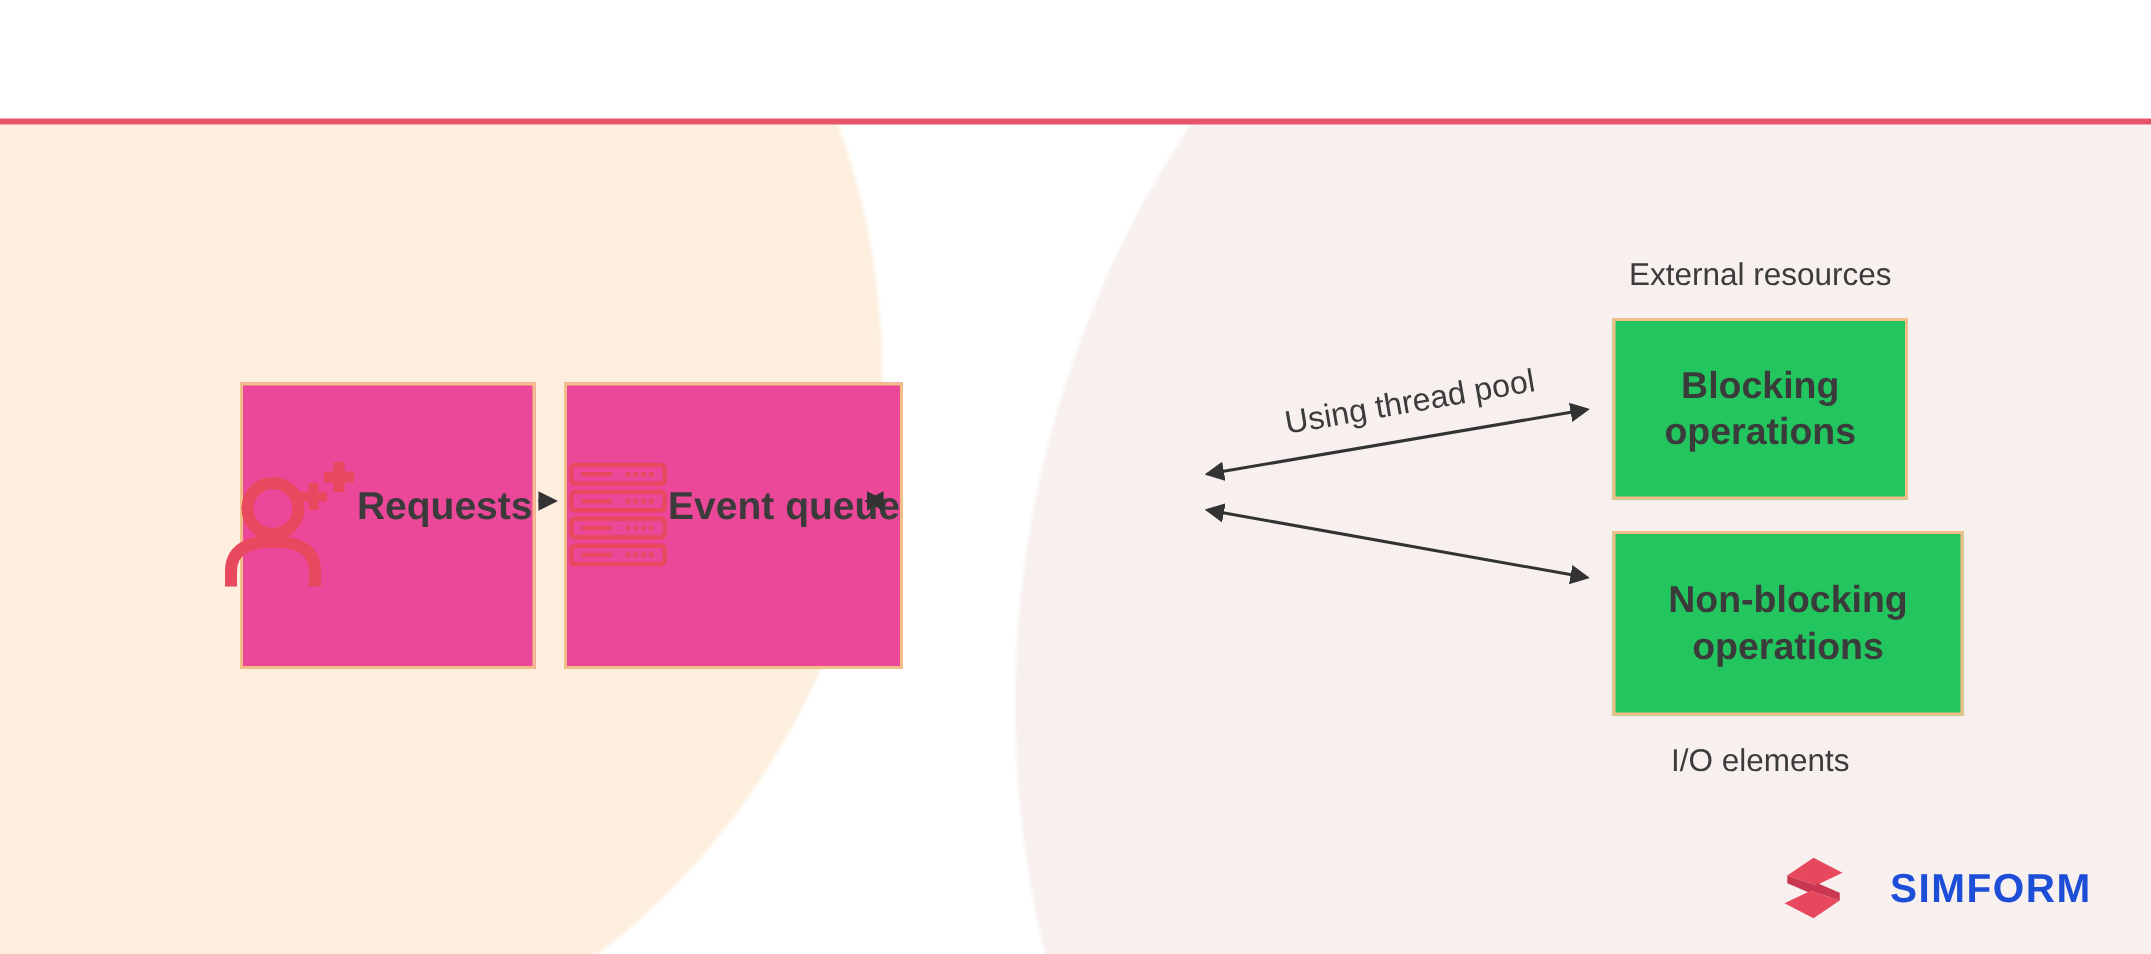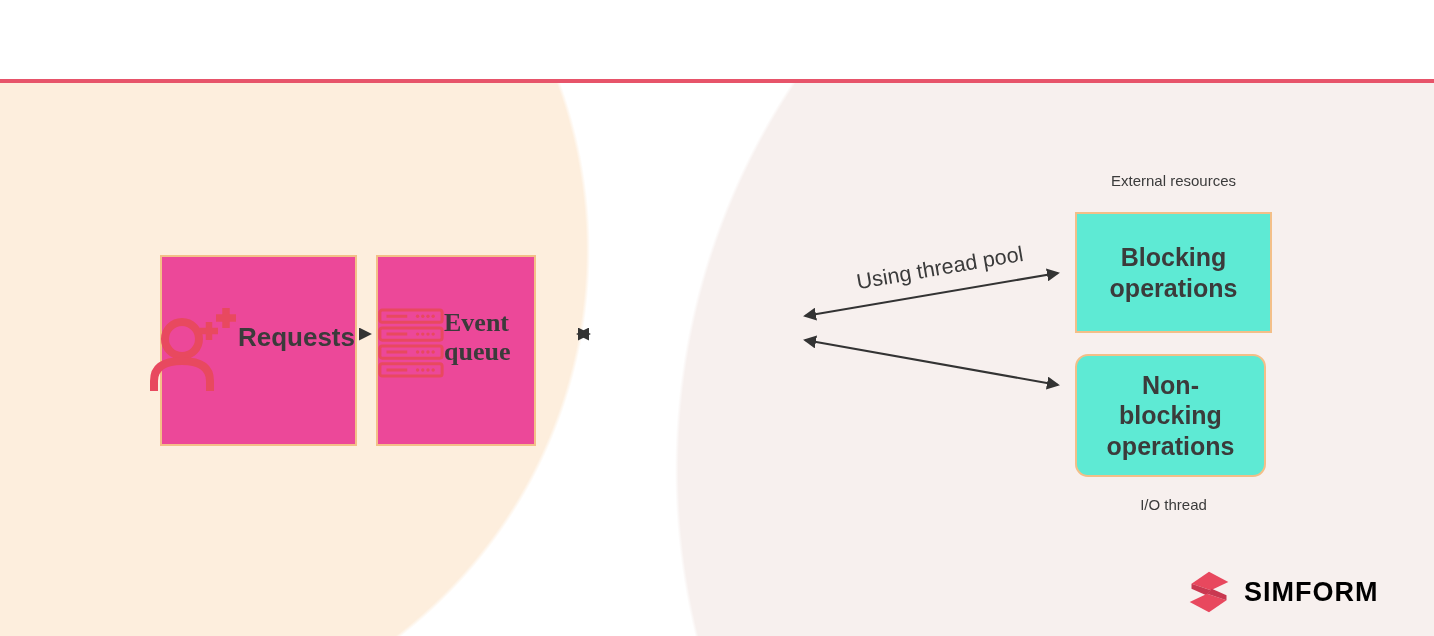--- a/index.html
+++ b/index.html
@@ -25,51 +25,51 @@
   .node{
     position:absolute;background:#ec4899;border:2px solid #f3bf88;box-sizing:border-box;
     display:flex;flex-direction:row;align-items:center;justify-content:flex-end;
   }
   .node .node-label{
     font-size:26px;font-weight:bold;color:#3b3b3b;padding-bottom:26px;line-height:1.1;
   }
   .node .icon-wrap{flex:0 0 auto;display:flex;align-items:center;justify-content:center;}
 
   .node-requests   {left:160px; top:255px; width:197px; height:191px;}
-  .node-event-queue{left:376px; top:255px; width:160px; height:191px;font-family:Liberation Serif, serif;}
+  .node-event-queue{left:376px; top:255px; width:226px; height:191px;}
   .node-event-loop {left:594px; top:255px; width:197px; height:193px;}
 
   .node-op{
-    position:absolute;background:#5eead4;border:2px solid #f3bf88;box-sizing:border-box;
+    position:absolute;background:#22c55e;border:2px solid #f3bf88;box-sizing:border-box;
     display:flex;align-items:center;justify-content:center;text-align:center;
     font-size:25px;font-weight:bold;color:#3b3b3b;line-height:1.22;padding:0 18px;
   }
   .node-blocking    {left:1075px; top:212px; width:197px; height:121px;}
-  .node-non-blocking{left:1075px; top:354px; width:191px; height:123px;border-radius:13px;}
+  .node-non-blocking{left:1075px; top:354px; width:234px; height:123px;}
 
   .side-caption{
     position:absolute;left:1075px;width:197px;text-align:center;
-    font-size:15px;color:#3b3b3b;
+    font-size:21px;color:#3b3b3b;
   }
   .caption-external{top:172px;}
   .caption-io{top:496px;}
 
   .edge-label{
     position:absolute;left:838px;top:256px;width:204px;text-align:center;
     font-size:21.5px;color:#3b3b3b;transform:rotate(-9.8deg);transform-origin:50% 50%;
     white-space:nowrap;
   }
 
   .arrows-overlay{position:absolute;left:0;top:0;width:1434px;height:636px;pointer-events:none;}
 
   .brand{
     position:absolute;left:1183px;top:569px;display:flex;align-items:center;gap:9px;
   }
   .brand-text{
-    font-size:27px;font-weight:bold;color:#000000;letter-spacing:1px;line-height:1;
+    font-size:27px;font-weight:bold;color:#1d4ed8;letter-spacing:1px;line-height:1;margin-left:16px;
   }
   .icon-red{color:#e8495f;}
 </style>
 </head>
 <body>
 
 <div class="slide">
 
   <div class="bg-layer"></div>
 
@@ -122,21 +122,21 @@
 
 
   <div class="node-op node-blocking">
     <span>Blocking operations</span>
   </div>
   <div class="node-op node-non-blocking">
     <span>Non-blocking operations</span>
   </div>
 
   <div class="side-caption caption-external">External resources</div>
-  <div class="side-caption caption-io">I/O thread</div>
+  <div class="side-caption caption-io">I/O elements</div>
 
   <div class="edge-label">Using thread pool</div>
 
   <svg class="arrows-overlay">
     <defs>
       <marker id="ah" viewBox="0 0 10 10" refX="8.5" refY="5" markerWidth="6.5" markerHeight="6.5" orient="auto-start-reverse">
         <path d="M0 0 L10 5 L0 10 Z" fill="#333333"></path>
       </marker>
     </defs>
     <line x1="359" y1="334" x2="370" y2="334" stroke="#333333" stroke-width="2" marker-end="url(#ah)"></line>

